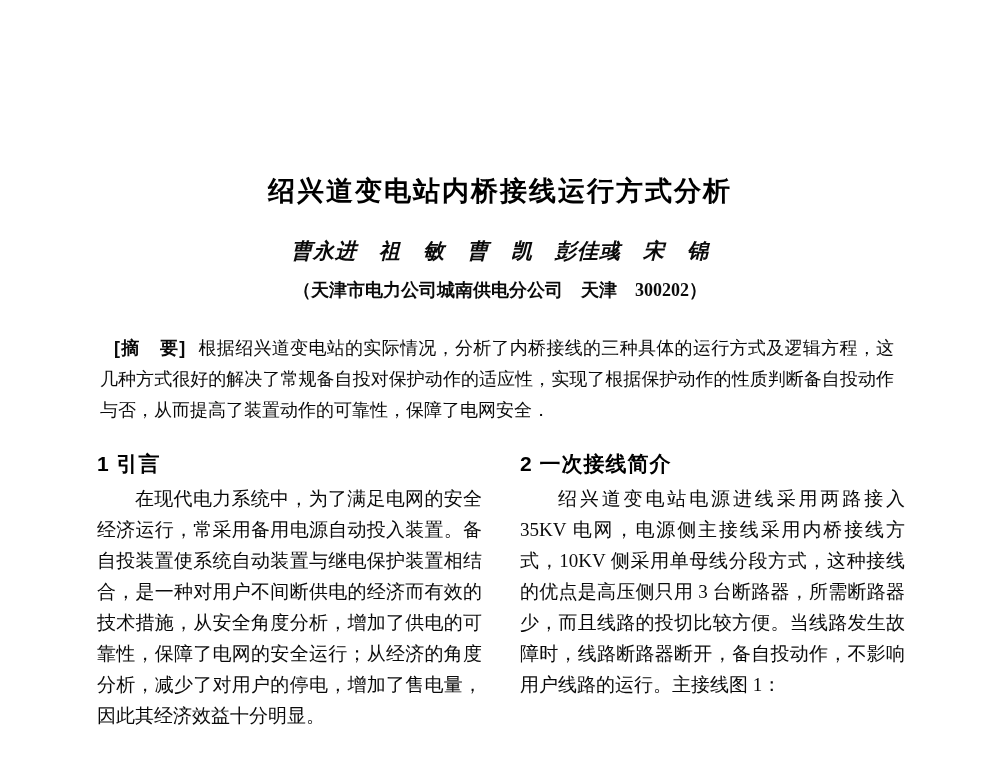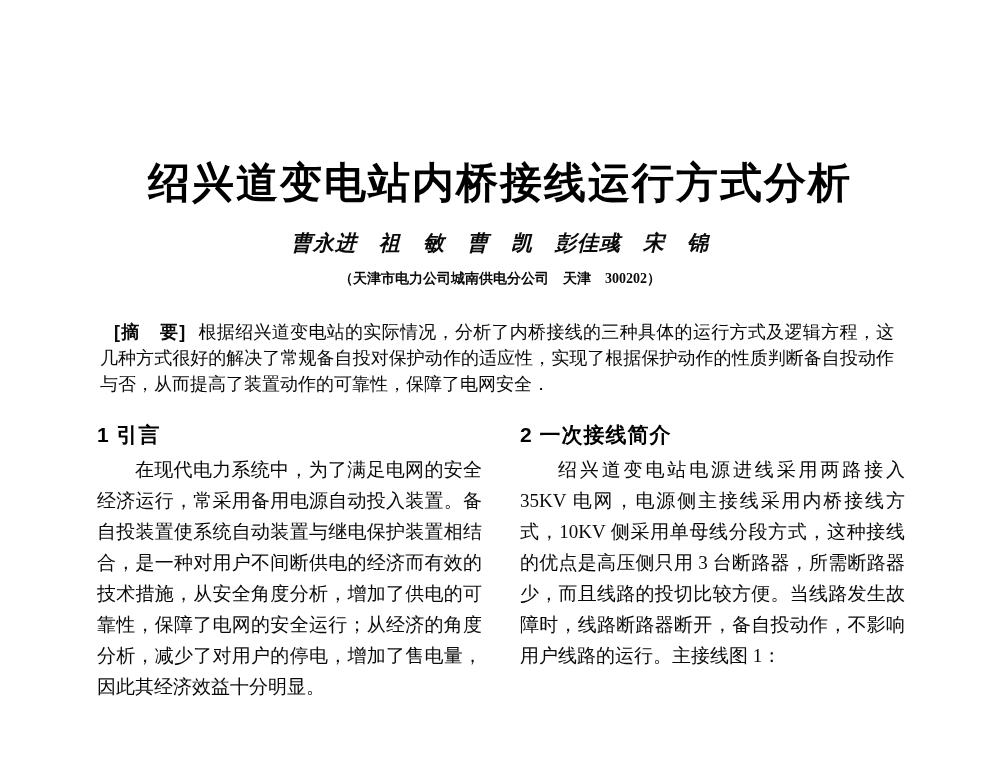--- a/index.html
+++ b/index.html
@@ -12,49 +12,49 @@
     width: 1000px;
     height: 760px;
     box-sizing: border-box;
     padding-top: 156px;
     background: #ffffff;
     color: #0a0a0a;
     overflow: hidden;
     font-family: "Liberation Serif", serif;
   }
   .paper-title {
-    margin: 4px;
+    margin: 12px;
     text-align: center;
     font-family: "Liberation Sans", sans-serif;
     font-weight: 900;
-    font-size: 42px;
+    font-size: 27px;
     line-height: 46px;
     letter-spacing: 2px;
     color: #000000;
   }
   .authors {
     margin-top: 23px;
     text-align: center;
     font-size: 21px;
     font-weight: bold;
     letter-spacing: 1px;
     color: #0a0a0a;
     font-style: italic;
   }
   .affiliation {
     margin-top: 13px;
     text-align: center;
-    font-size: 14px;
+    font-size: 18px;
     font-weight: bold;
     color: #0a0a0a;
   }
   .abstract-block {
     margin: 31px 106px 16px 100px;
     font-size: 18px;
-    line-height: 26px;
+    line-height: 31px;
     text-align: justify;
     text-indent: 14px;
   }
   .kw-block {
     margin: 1px 106px 0 100px;
     font-size: 18px;
     line-height: 31px;
     text-indent: 14px;
   }
   .block-label {

